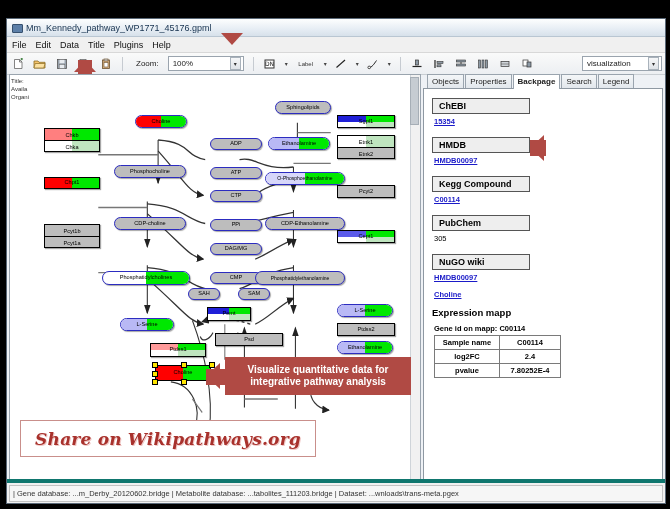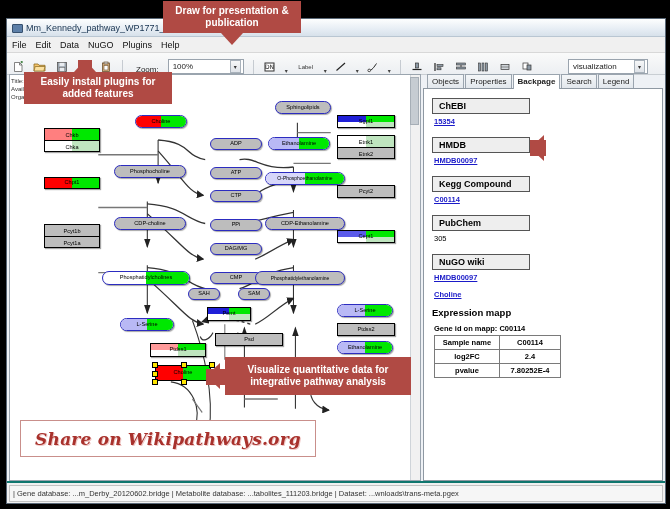--- a/index.html
+++ b/index.html
@@ -14,37 +14,37 @@
   .titlebar .tico{width:11px;height:11px;margin-right:4px;position:relative;}
   .titlebar .tico:before{content:"";position:absolute;left:1px;top:2px;width:9px;height:7px;
             background:#5c7fa8;border:1px solid #36506e;border-radius:1px;}
   .titlebar .ttext{font-size:9px;color:#16324f;white-space:nowrap;}
 
   .menubar{height:15px;background:#f0f0f0;border-bottom:1px solid #d8d8d8;display:flex;align-items:center;
            padding-left:5px;gap:9px;}
   .menubar span{font-size:9px;color:#111;}
 
   .toolbar{height:21px;background:linear-gradient(#fafafa,#eceff2);border-bottom:1px solid #c9ced3;
-           display:flex;align-items:flex-end;padding:0 3px;gap:7px;position:relative;}
+           display:flex;align-items:center;padding:0 3px;gap:7px;position:relative;}
   .tbtn{width:15px;height:15px;display:flex;align-items:center;justify-content:center;}
   .tsep{width:1px;height:14px;background:#c6cbd1;margin:0 2px;}
   .zlabel{font-size:8px;color:#222;margin:0 2px 0 4px;}
   .combo{height:13px;background:#fff;border:1px solid #9aa4ae;display:flex;align-items:center;
          justify-content:space-between;padding:0 2px 0 4px;font-size:8px;color:#222;}
   .combo .arw{width:9px;height:11px;background:linear-gradient(#f6f7f8,#dfe3e8);border:1px solid #a9b2bb;
          display:flex;align-items:center;justify-content:center;font-size:6px;color:#333;}
   .tcombo{width:68px;}
-  .viscombo{width:72px;margin-left:auto;margin-right:14px;}
+  .viscombo{width:72px;margin-left:auto;margin-right:0;}
 
   .body{position:absolute;left:0;top:53px;right:0;bottom:20px;display:flex;}
   .canvaswrap{position:relative;flex:1;background:#fff;margin:2px 1px 2px 2px;border:1px solid #9aa4ae;overflow:hidden;}
   .rightwrap{width:240px;margin:2px 2px 2px 1px;display:flex;flex-direction:column;}
 
   .statusbar{position:absolute;left:0;right:0;bottom:0;height:20px;background:#f0f0f0;
-             border-top:2px solid #0f766e;display:flex;align-items:center;}
+             border-top:4px solid #0f766e;display:flex;align-items:center;}
   .statusinner{margin:1px 2px;flex:1;height:15px;border:1px solid #c2c2c2;background:#f6f6f6;
                display:flex;align-items:center;padding-left:3px;font-size:7.5px;color:#333;white-space:nowrap;}
 
   
   .tabrow{display:flex;align-items:flex-end;height:14px;border-bottom:1px solid #8e98a2;padding-left:4px;gap:1px;}
   .tab{font-size:8px;padding:1px 4px 1px;border:1px solid #9aa4ae;border-bottom:none;
        background:linear-gradient(#f4f6f8,#e2e7ec);color:#222;line-height:11px;}
   .tab.sel{background:#fff;font-weight:bold;padding-bottom:2px;position:relative;top:1px;}
   .bp{flex:1;background:#fff;border:1px solid #8e98a2;border-top:none;overflow:hidden;position:relative;
       padding:6px 0 18px 8px;}
@@ -110,21 +110,21 @@
 
     <div class="titlebar">
       <div class="tico"></div>
       <div class="ttext">Mm_Kennedy_pathway_WP1771_45176.gpml</div>
     </div>
 
     <div class="menubar">
       <span>File</span>
       <span>Edit</span>
       <span>Data</span>
-      <span>NuGO</span>
+      <span>Title</span>
       <span>Plugins</span>
       <span>Help</span>
     </div>
 
     <div class="toolbar">
       <div class="tbtn">
         <svg width="12" height="12" viewBox="0 0 12 12">
             <path d="M2.5 1.5h5l2.5 2.5v6.5h-7.5z" fill="#fff" stroke="#666" stroke-width=".8"></path>
             <path d="M7.5 1.5v2.5h2.5" fill="none" stroke="#666" stroke-width=".8"></path>
             <path d="M8.5 1 L11 1 M9.7 0 L9.7 2.2" stroke="#3b7d3b" stroke-width="1"></path>
@@ -529,24 +529,22 @@
             </table>
         </div>
       </div>
     </div>
 
     <div class="statusbar">
       <div class="statusinner">| Gene database: ...m_Derby_20120602.bridge | Metabolite database: ...tabolites_111203.bridge | Dataset: ...wnloads\trans-meta.pgex</div>
     </div>
   </div>
 
-  <div class="callout" style="left:163px;top:1px;width:138px;height:32px;">Draw for presentation &amp; publication</div>
   <div class="tri down" style="left:221px;top:33px;"></div>
 
-  <div class="callout" style="left:24px;top:72px;width:148px;height:32px;">Easily install plugins for added features</div>
   <div class="tri up" style="left:74px;top:60px;"></div>
   <div class="stemv" style="left:78px;top:60px;width:14px;height:14px;"></div>
 
   <div class="tri left" style="left:530px;top:135px;"></div>
   <div class="stemv" style="left:530px;top:140px;width:16px;height:16px;"></div>
 
   <div class="callout" style="left:225px;top:357px;width:186px;height:38px;">Visualize quantitative data  for integrative pathway analysis</div>
   <div class="tri left" style="left:206px;top:363px;"></div>
   <div class="stemv" style="left:206px;top:369px;width:22px;height:16px;"></div>
 

